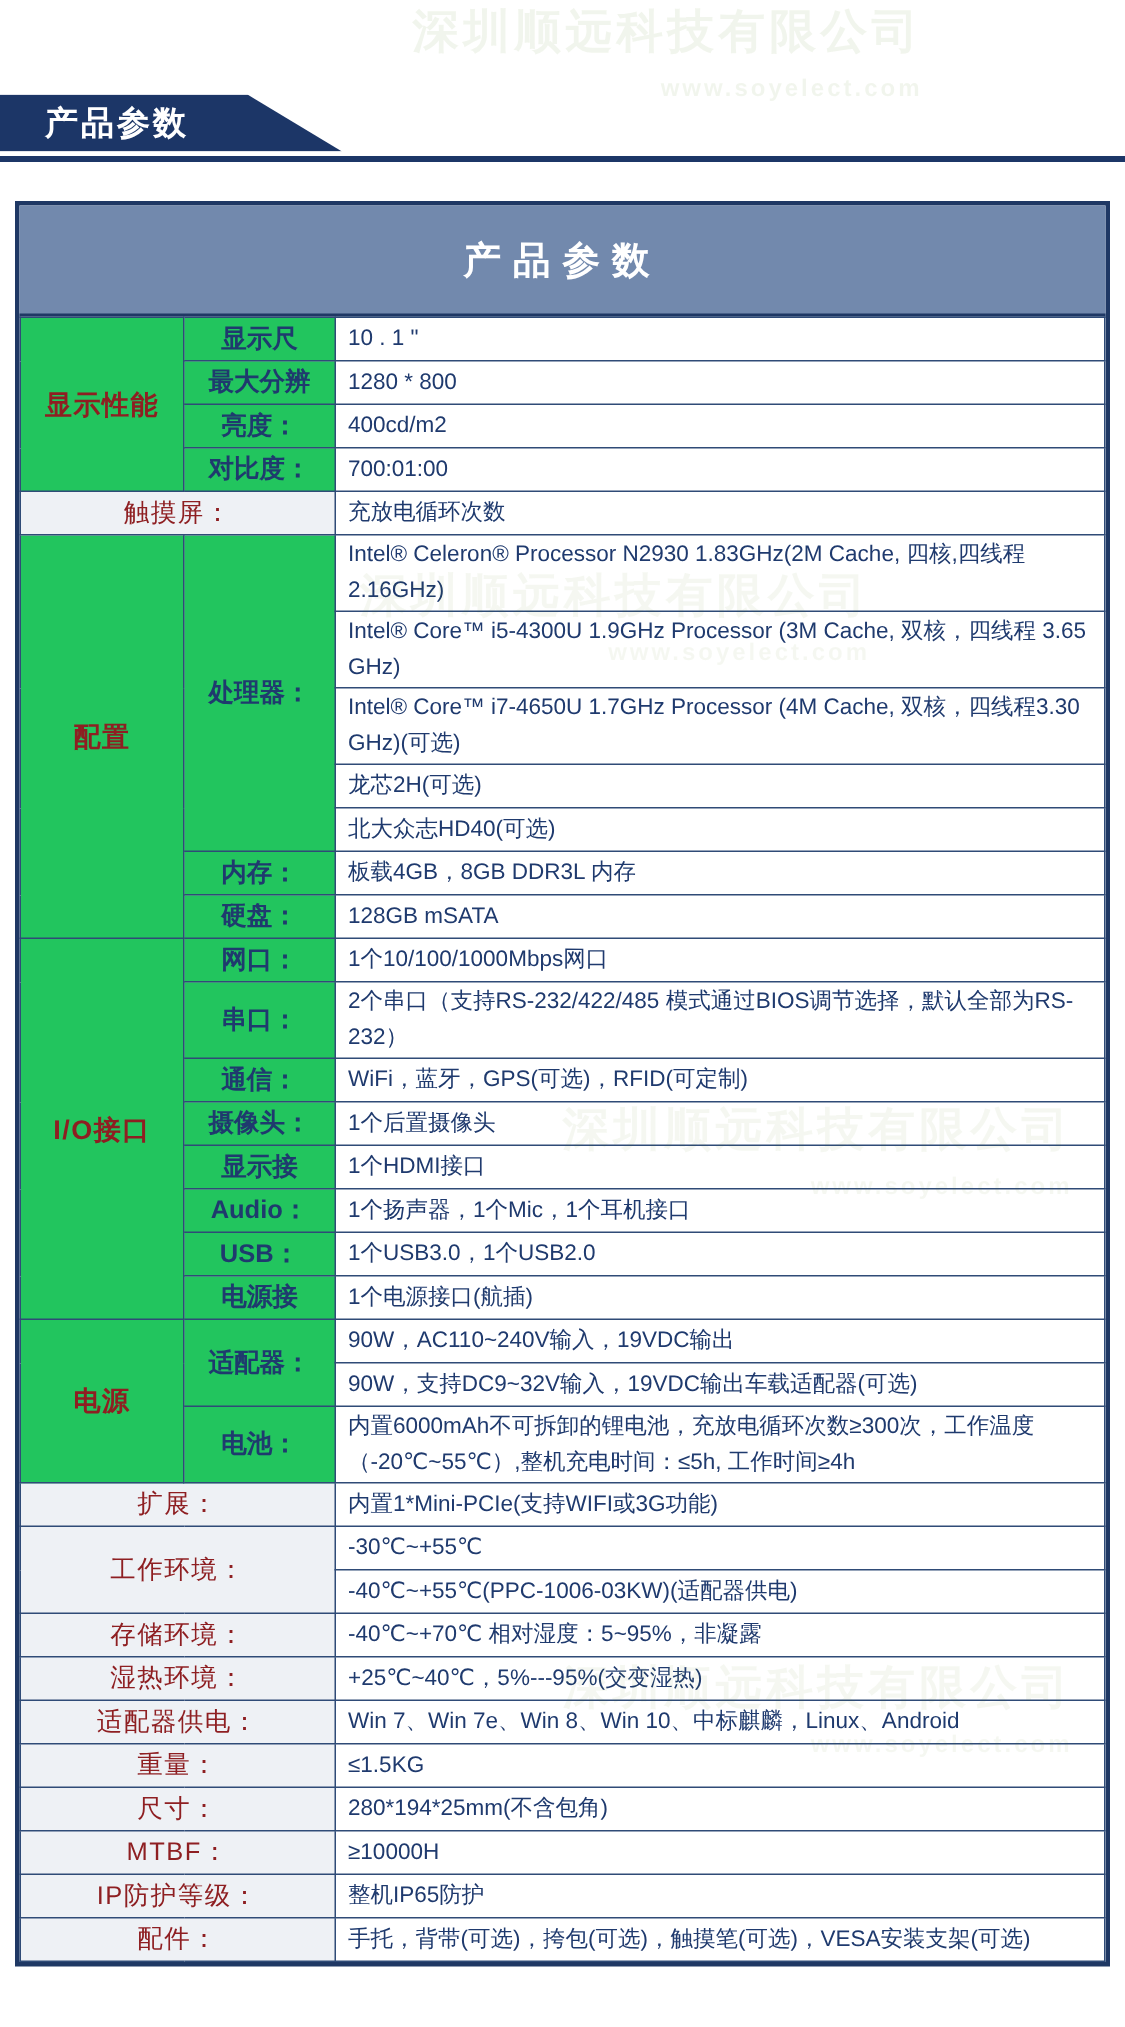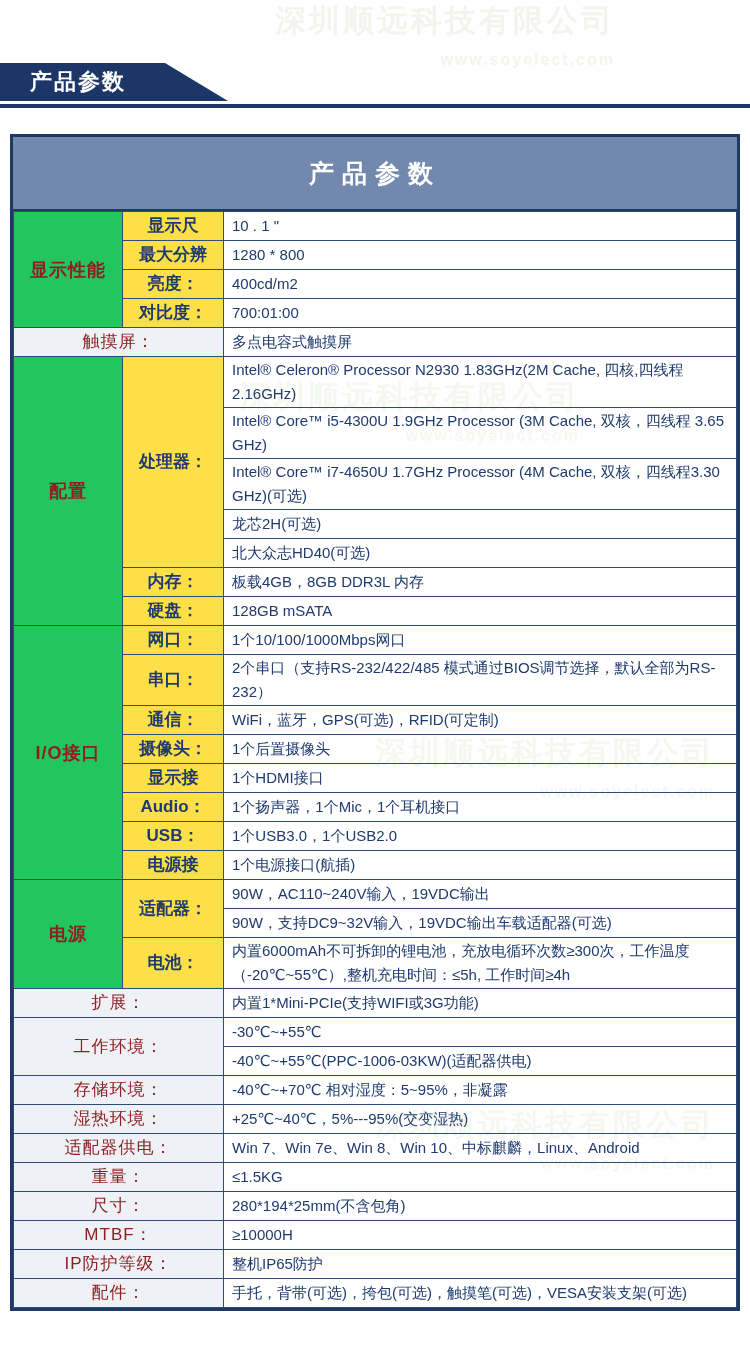--- a/index.html
+++ b/index.html
@@ -31,21 +31,21 @@
   .tbl-header{
     height:72px;background:#7289ad;color:#ffffff;
     display:flex;align-items:center;justify-content:center;
     font-size:25px;font-weight:bold;letter-spacing:8px;
     border-bottom:2px solid #1f3864;
   }
   table.spec{width:100%;border-collapse:collapse;table-layout:fixed;}
   table.spec td{border:1px solid #2f4b77;height:26px;line-height:24px;vertical-align:middle;word-break:break-word;}
   td.cat{background:#22c55e;color:#8e1f22;font-weight:bold;font-size:18px;text-align:center;letter-spacing:1px;}
   td.cat2{background:#eef1f5;color:#8e1f22;font-weight:normal;font-size:17px;text-align:center;letter-spacing:1px;}
-  td.sub{background:#fde047;color:#1f3a6e;font-weight:bold;font-size:17px;text-align:center;}
+  td.sub{background:#22c55e;color:#1f3a6e;font-weight:bold;font-size:17px;text-align:center;}
   td.val{background:#ffffff;color:#1f3a6e;font-size:15px;text-align:left;padding:1px 8px;}
 </style>
 </head>
 <body>
 
 <div class="wm" id="wm-top">
   <div class="l1">深圳顺远科技有限公司</div>
   <div class="l2">www.soyelect.com</div>
 </div>
 <div class="wm" id="wm-mid1">
@@ -91,21 +91,21 @@
         <td class="sub">亮度：</td>
         <td class="val">400cd/m2</td>
       </tr>
       <tr>
         <td class="sub">对比度：</td>
         <td class="val">700:01:00</td>
       </tr>
 
       <tr>
         <td class="cat2" colspan="2">触摸屏：</td>
-        <td class="val">多点电容式触摸屏</td>
+        <td class="val">充放电循环次数</td>
       </tr>
 
       <tr>
         <td class="cat" rowspan="7">配置</td>
         <td class="sub" rowspan="5">处理器：</td>
         <td class="val">Intel® Celeron® Processor N2930 1.83GHz(2M Cache, 四核,四线程 2.16GHz)</td>
       </tr>
       <tr>
         <td class="val">Intel® Core™ i5-4300U 1.9GHz Processor (3M Cache, 双核，四线程 3.65 GHz)</td>
       </tr>

